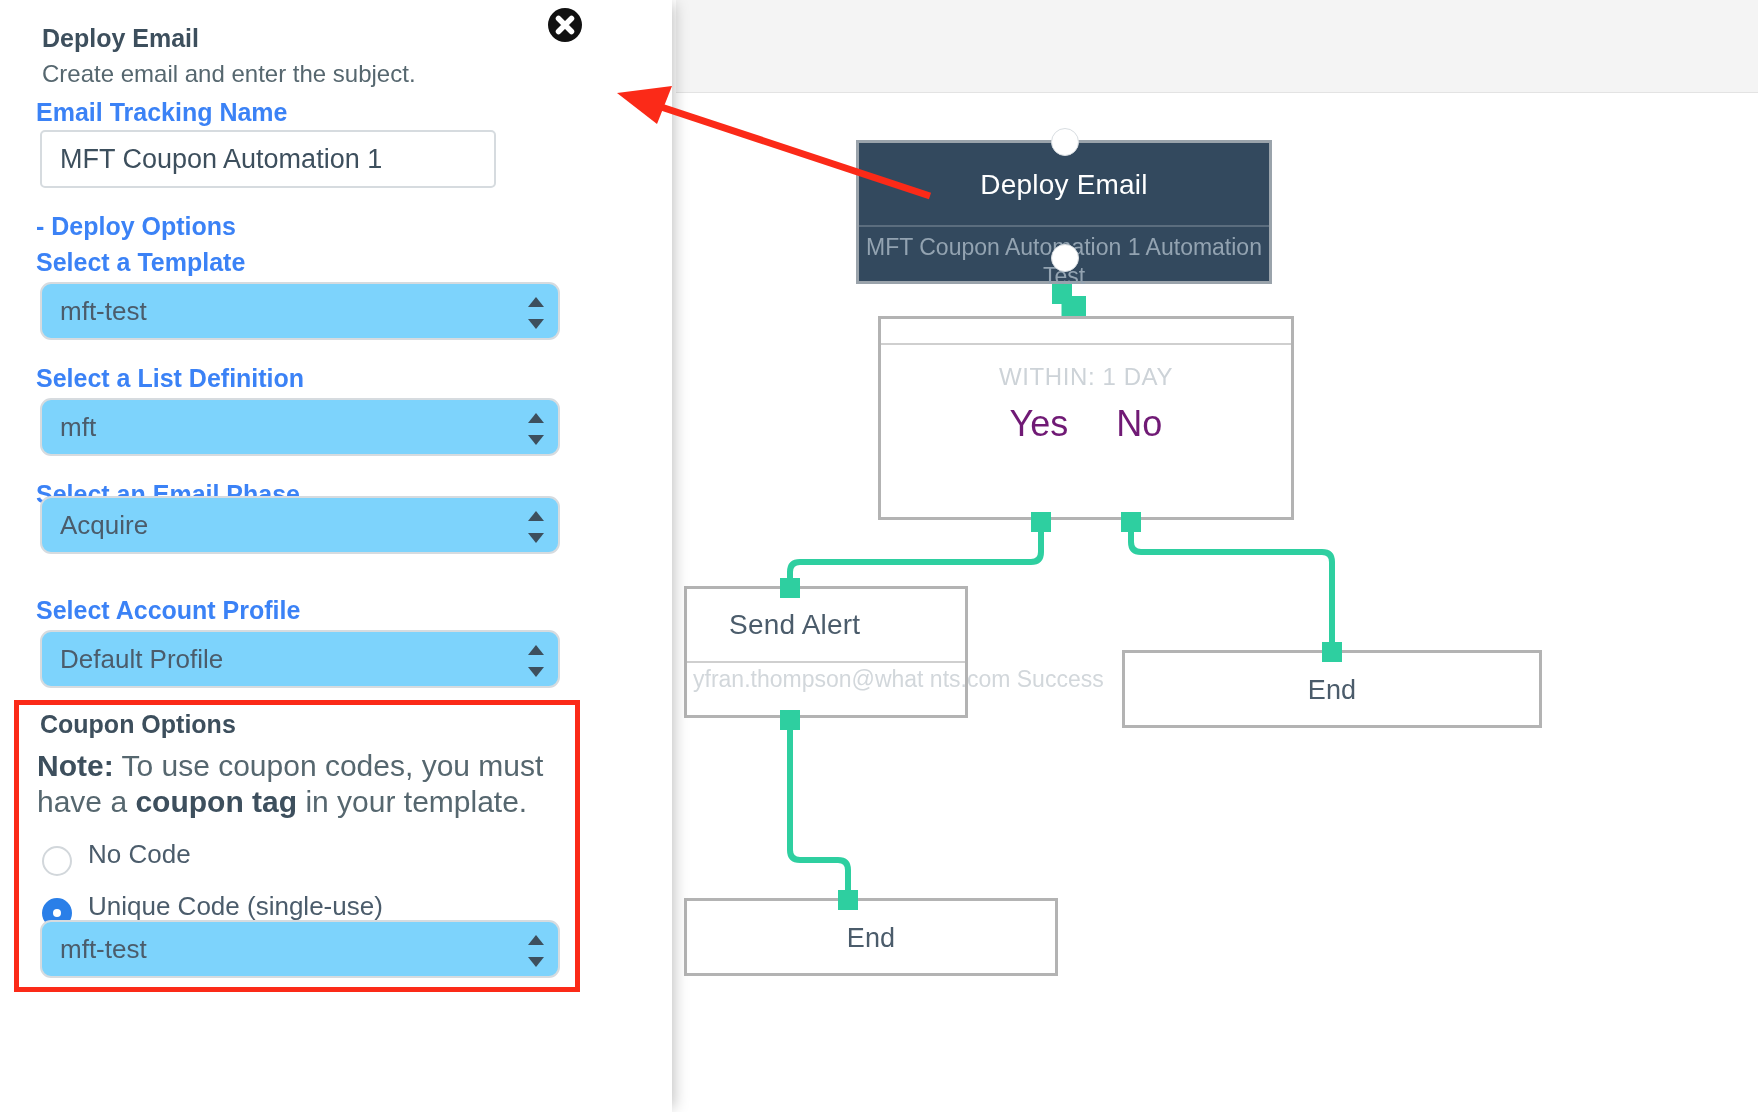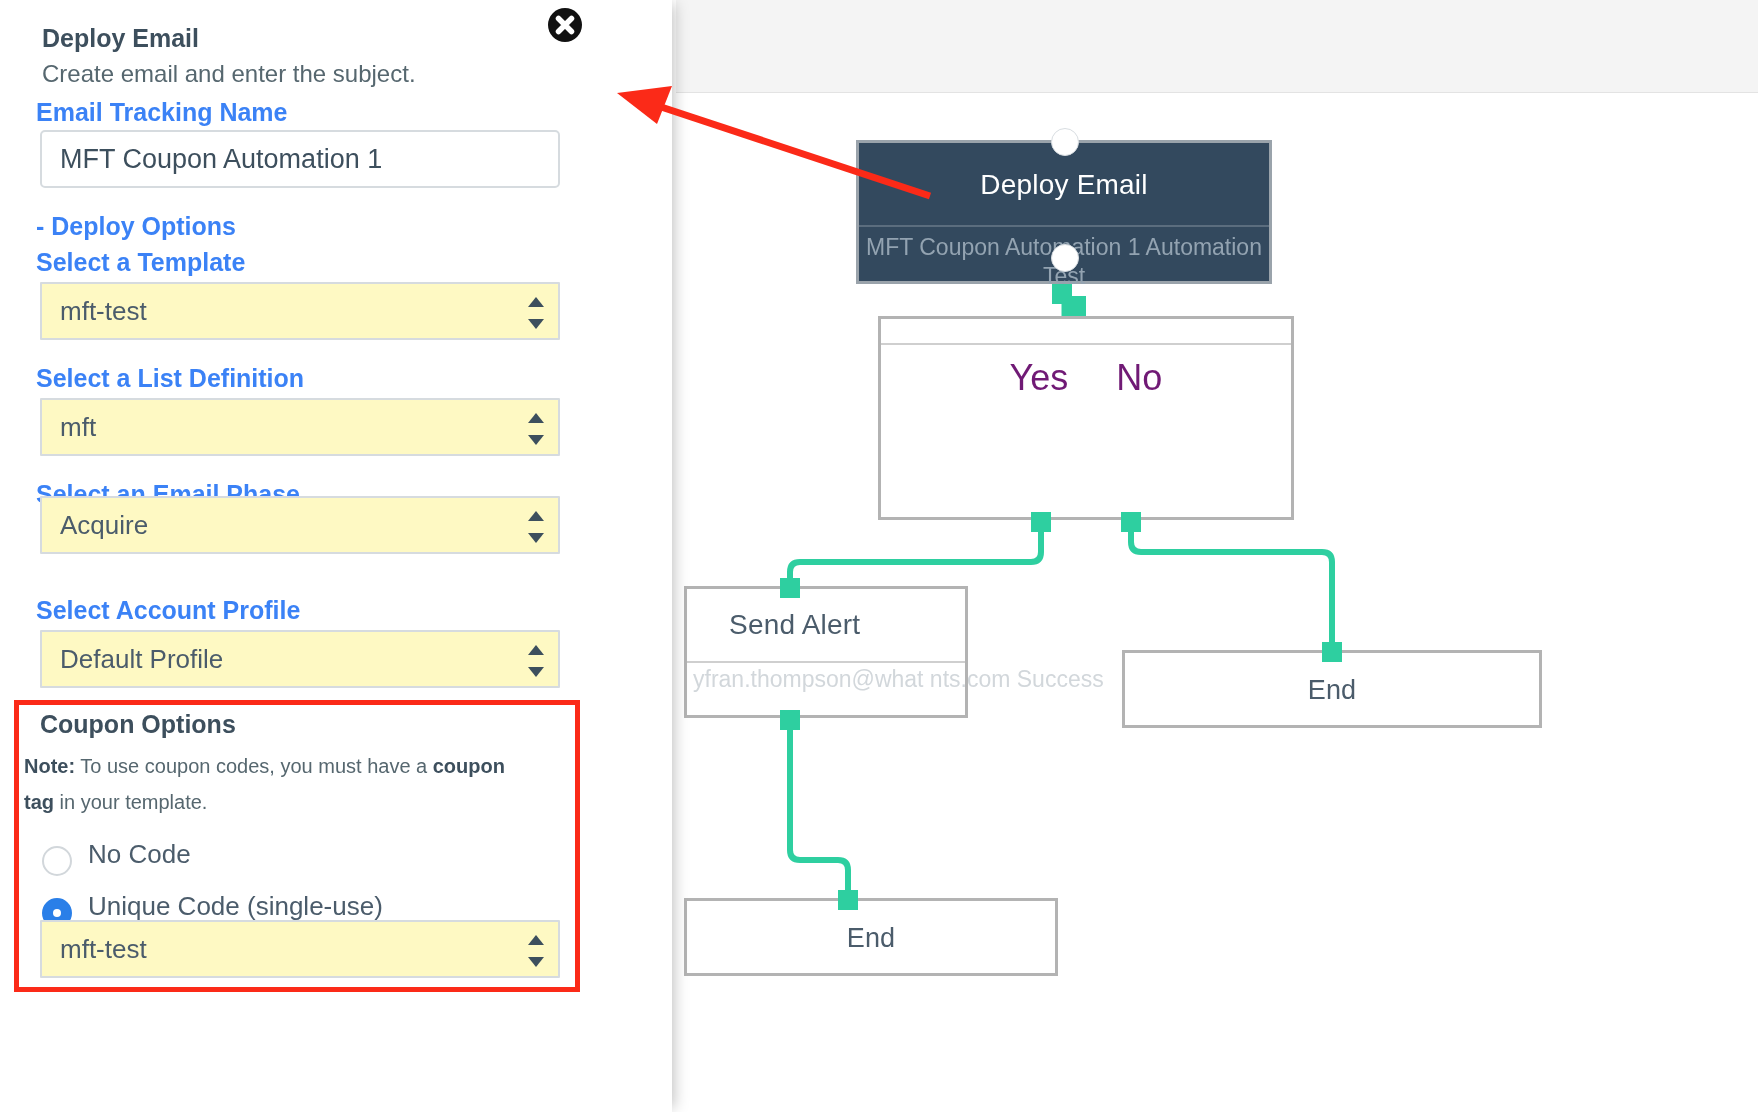--- a/index.html
+++ b/index.html
@@ -125,31 +125,31 @@
     position:absolute;left:42px;top:60px;
     font-size:24px;color:#56676f;
   }
   .lbl{
     position:absolute;left:36px;
     font-size:25px;font-weight:bold;color:#3b82f6;
     white-space:nowrap;
   }
 
   .tf{
-    position:absolute;left:40px;width:520px;height:58px;
+    position:absolute;left:40px;width:456px;height:58px;
     border:2px solid #d6dbdf;border-radius:5px;background:#fff;
     box-sizing:border-box;
     font-size:27px;color:#3d4f5d;
     padding:0 18px;
     line-height:54px;
   }
 
   .sel{
     position:absolute;left:40px;width:520px;height:58px;
-    border:2px solid #d6dbdf;border-radius:1px;background:#fef9c3;
+    border:2px solid #d6dbdf;border-radius:11px;background:#7dd3fc;
     box-sizing:border-box;
     font-size:26px;color:#4b5c6b;
     padding:0 18px;
     line-height:54px;
   }
   .sel .spin{
     position:absolute;right:14px;top:10px;width:16px;height:38px;
   }
   .sel .spin .up,.sel .spin .dn{
     position:absolute;left:0;width:0;height:0;border-left:8px solid transparent;border-right:8px solid transparent;
@@ -159,22 +159,22 @@
 
   
   #coupon-box{
     position:absolute;left:14px;top:700px;width:566px;height:292px;
     border:5px solid #fb2a18;box-sizing:border-box;
   }
   #coupon-title{
     position:absolute;left:40px;top:710px;font-size:25px;font-weight:bold;color:#3d4f5d;
   }
   #coupon-note{
-    position:absolute;left:24px;top:748px;width:512px;
-    font-size:20px;color:#56676f;line-height:36px;
+    position:absolute;left:37px;top:748px;width:512px;
+    font-size:30px;color:#56676f;line-height:36px;
   }
   #coupon-note b{color:#3d4f5d;}
 
   .radio-row{position:absolute;left:42px;}
   .radio{
     position:absolute;left:0;top:0;width:30px;height:30px;border-radius:50%;
     border:2px solid #d2d7db;background:#fff;box-sizing:border-box;
   }
   .radio.on{background:#2a7fe8;border-color:#2a7fe8;}
   .radio.on:after{
@@ -209,20 +209,21 @@
     <div class="divider"></div>
     <div class="sub">MFT Coupon Automation 1 Automation Test</div>
   </div>
   <div class="port-dot" style="left:1051px;top:128px;"></div>
   <div class="port-dot" style="left:1051px;top:244px;"></div>
   <div class="port-sq" style="left:1052px;top:284px;"></div>
   <div class="port-sq" style="left:1066px;top:296px;"></div>
 
   <div class="node" id="node-opened">
     <div class="divider"></div>
+    <div class="cond">WITHIN: 1 DAY</div>
     <div class="yn">
       <span>Yes</span>
       <span>No</span>
     </div>
   </div>
   <div class="port-sq" style="left:1031px;top:512px;"></div>
   <div class="port-sq" style="left:1121px;top:512px;"></div>
 
   <div class="node" id="node-alert">
     <div class="title">Send Alert</div>

